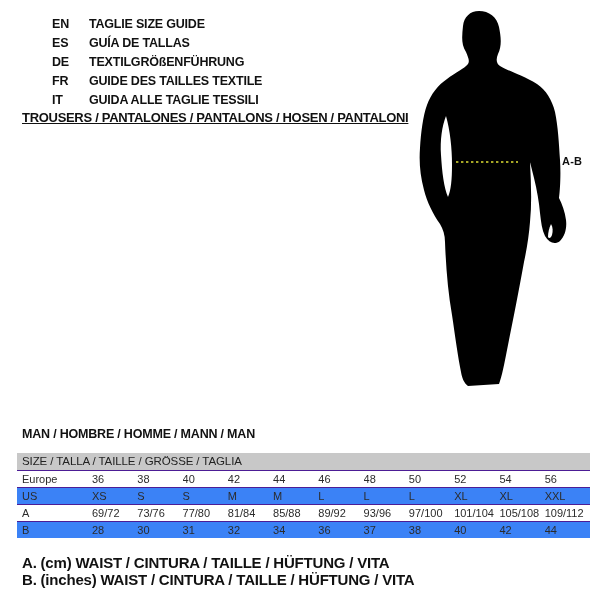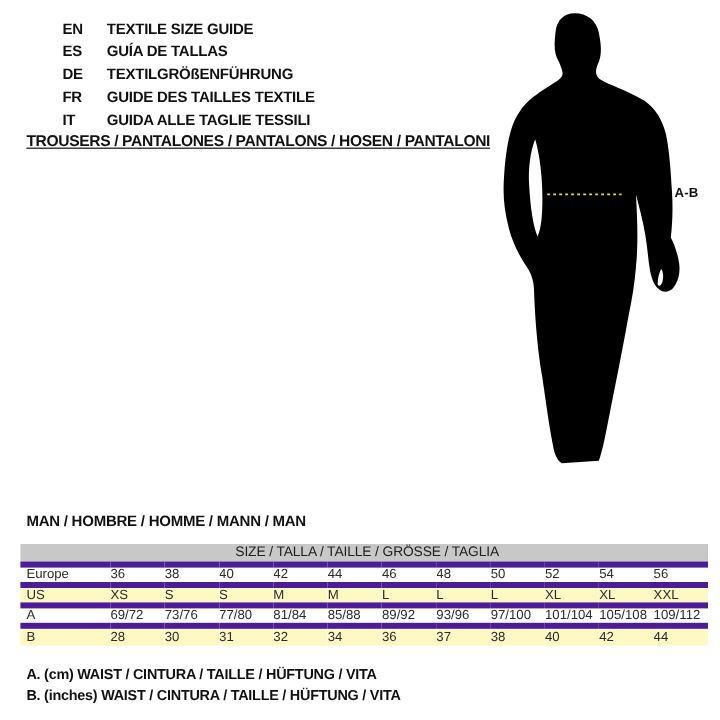--- a/index.html
+++ b/index.html
@@ -38,42 +38,42 @@
     left:22px; top:427px;
     font-weight:bold; font-size:12.5px; letter-spacing:-0.2px; white-space:nowrap;
   }
   .size-table {
     left:17px; top:453px; width:573px;
     border-collapse:collapse; table-layout:fixed;
     font-size:11px; color:#2b2b2b;
   }
   .size-table td { height:17px; text-align:left; white-space:nowrap; overflow:hidden; }
   .size-table tr.hdr td {
-    background:#c8c8c8; text-align:center; padding-left:5px;
+    background:#c8c8c8; text-align:left; padding-left:5px;
     font-size:11.5px; color:#222; letter-spacing:-0.1px;
   }
   .size-table td.lbl { text-align:left; padding-left:5px; }
-  .size-table tr.body-row { border-top:5px solid #4c1d95; }
+  .size-table tr.body-row { border-top:1px solid #4c1d95; }
   .size-table tr.body-row td { height:17px; }
-  .size-table tr.alt { background:#fef9c3;padding-left:15px; }
+  .size-table tr.alt { background:#3b82f6;padding-left:15px; }
 
   
   .footnotes { left:22px; top:554px; }
   .footnote {
-    font-weight:bold; font-size:12px; line-height:17px;
+    font-weight:bold; font-size:15px; line-height:17px;
     letter-spacing:-0.2px; white-space:nowrap;
   }
 </style>
 </head>
 <body>
 
 <div class="abs lang-list">
   <div class="lang-row">
     <span class="lang-code">EN</span>
-    <span class="lang-label">TEXTILE SIZE GUIDE</span>
+    <span class="lang-label">TAGLIE SIZE GUIDE</span>
   </div>
   <div class="lang-row">
     <span class="lang-code">ES</span>
     <span class="lang-label">GUÍA DE TALLAS</span>
   </div>
   <div class="lang-row">
     <span class="lang-code">DE</span>
     <span class="lang-label">TEXTILGRÖßENFÜHRUNG</span>
   </div>
   <div class="lang-row">

